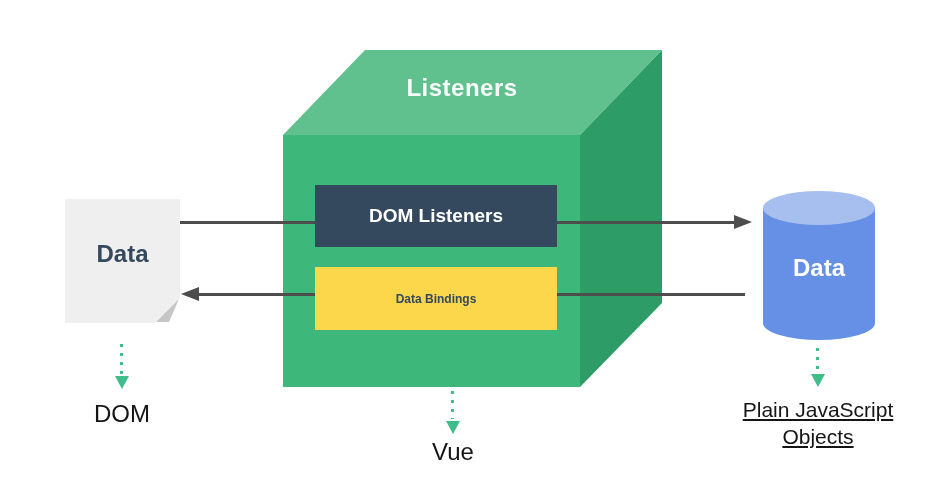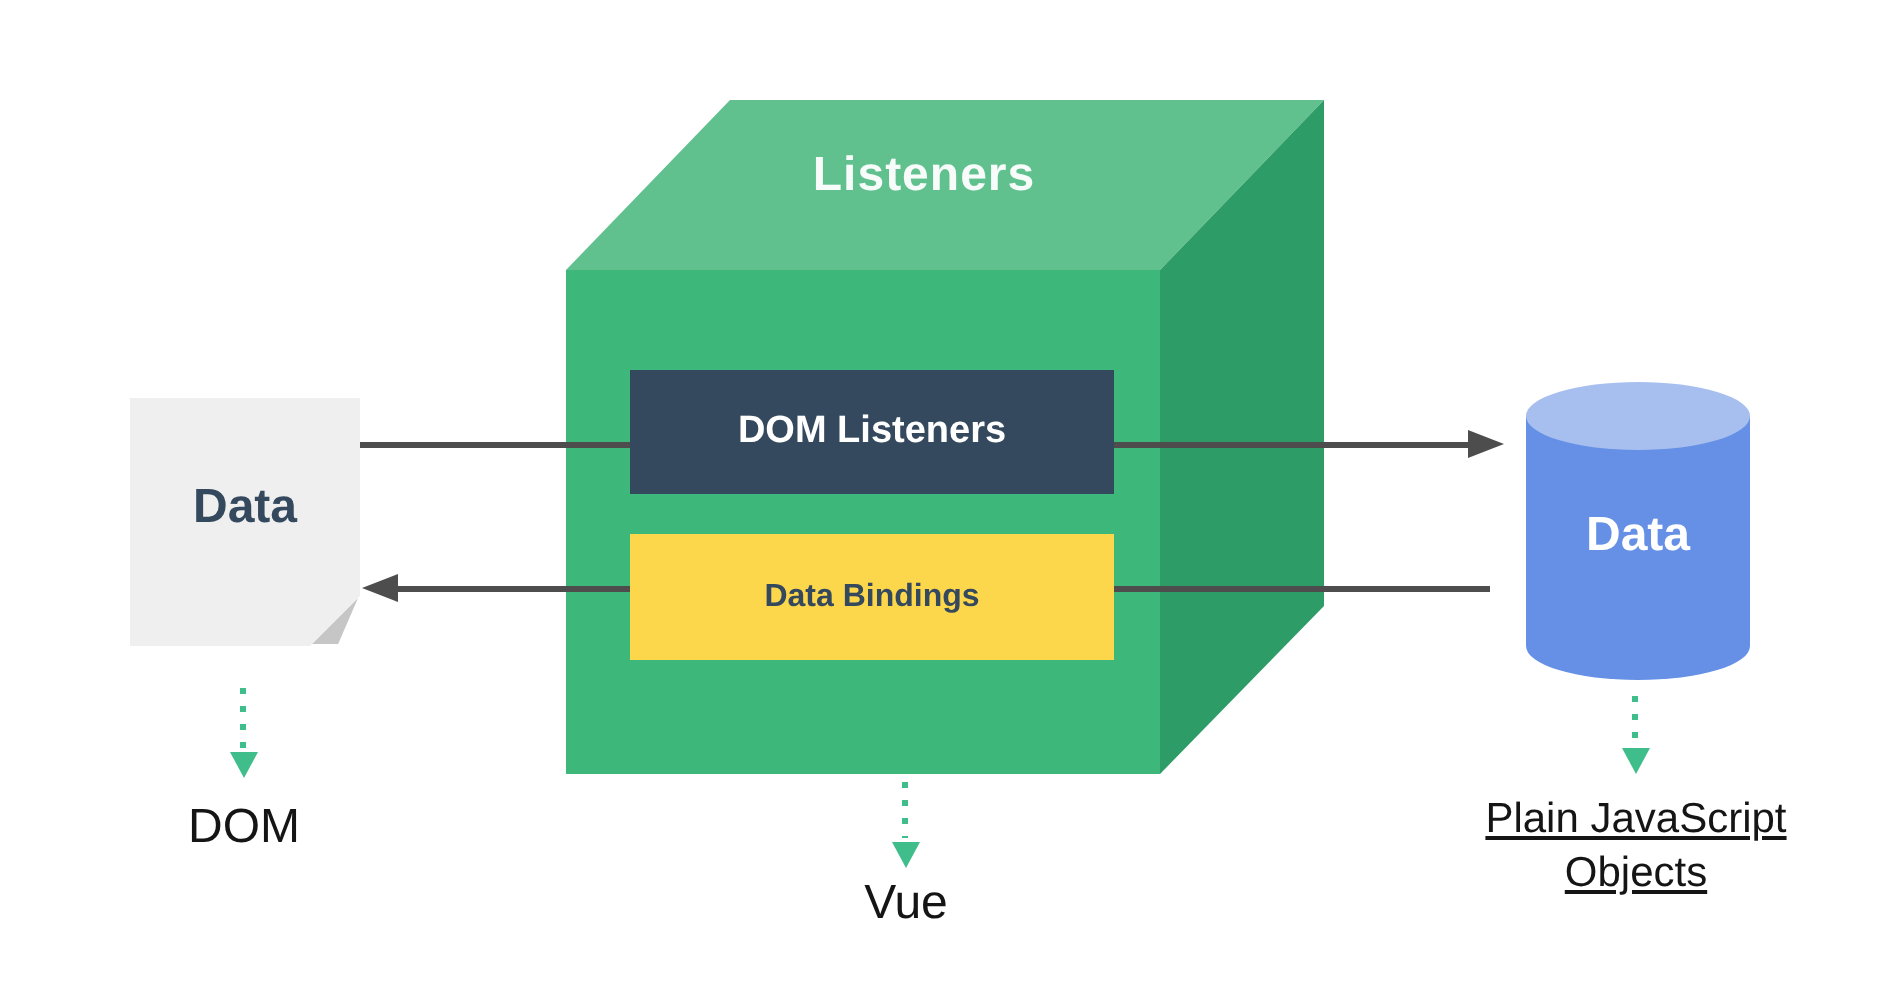--- a/index.html
+++ b/index.html
@@ -15,21 +15,21 @@
   .box-side{position:absolute;left:580px;top:50px;width:82px;height:337px;
     background:var(--box-side);z-index:1;
     clip-path:polygon(0px 85px,82px 0px,82px 253px,0px 337px);}
   .viewmodel-label{position:absolute;left:312px;top:74px;width:300px;z-index:2;
     text-align:center;font-size:24px;font-weight:bold;color:#f7fcfa;letter-spacing:.5px;}
 
   
   .pill{position:absolute;left:315px;width:242px;z-index:3;border-radius:0;
     display:flex;align-items:center;justify-content:center;font-weight:bold;}
   .pill-dom{top:185px;height:62px;background:var(--navy);color:#ffffff;font-size:19px;}
-  .pill-data{top:267px;height:63px;background:var(--yellow);color:var(--navy);font-size:16px;}
+  .pill-data{top:267px;height:63px;background:var(--yellow);color:var(--navy);font-size:12px;}
 
   
   .hline{position:absolute;height:3px;background:var(--arrow-gray);z-index:2;}
   .hline-top{left:180px;top:221px;width:554px;}
   .hline-bottom{left:196px;top:293px;width:549px;}
   .head-right{position:absolute;left:734px;top:215px;width:0;height:0;z-index:2;
     border-top:7px solid transparent;border-bottom:7px solid transparent;
     border-left:18px solid var(--arrow-gray);}
   .head-left{position:absolute;left:181px;top:287px;width:0;height:0;z-index:2;
     border-top:7px solid transparent;border-bottom:7px solid transparent;

